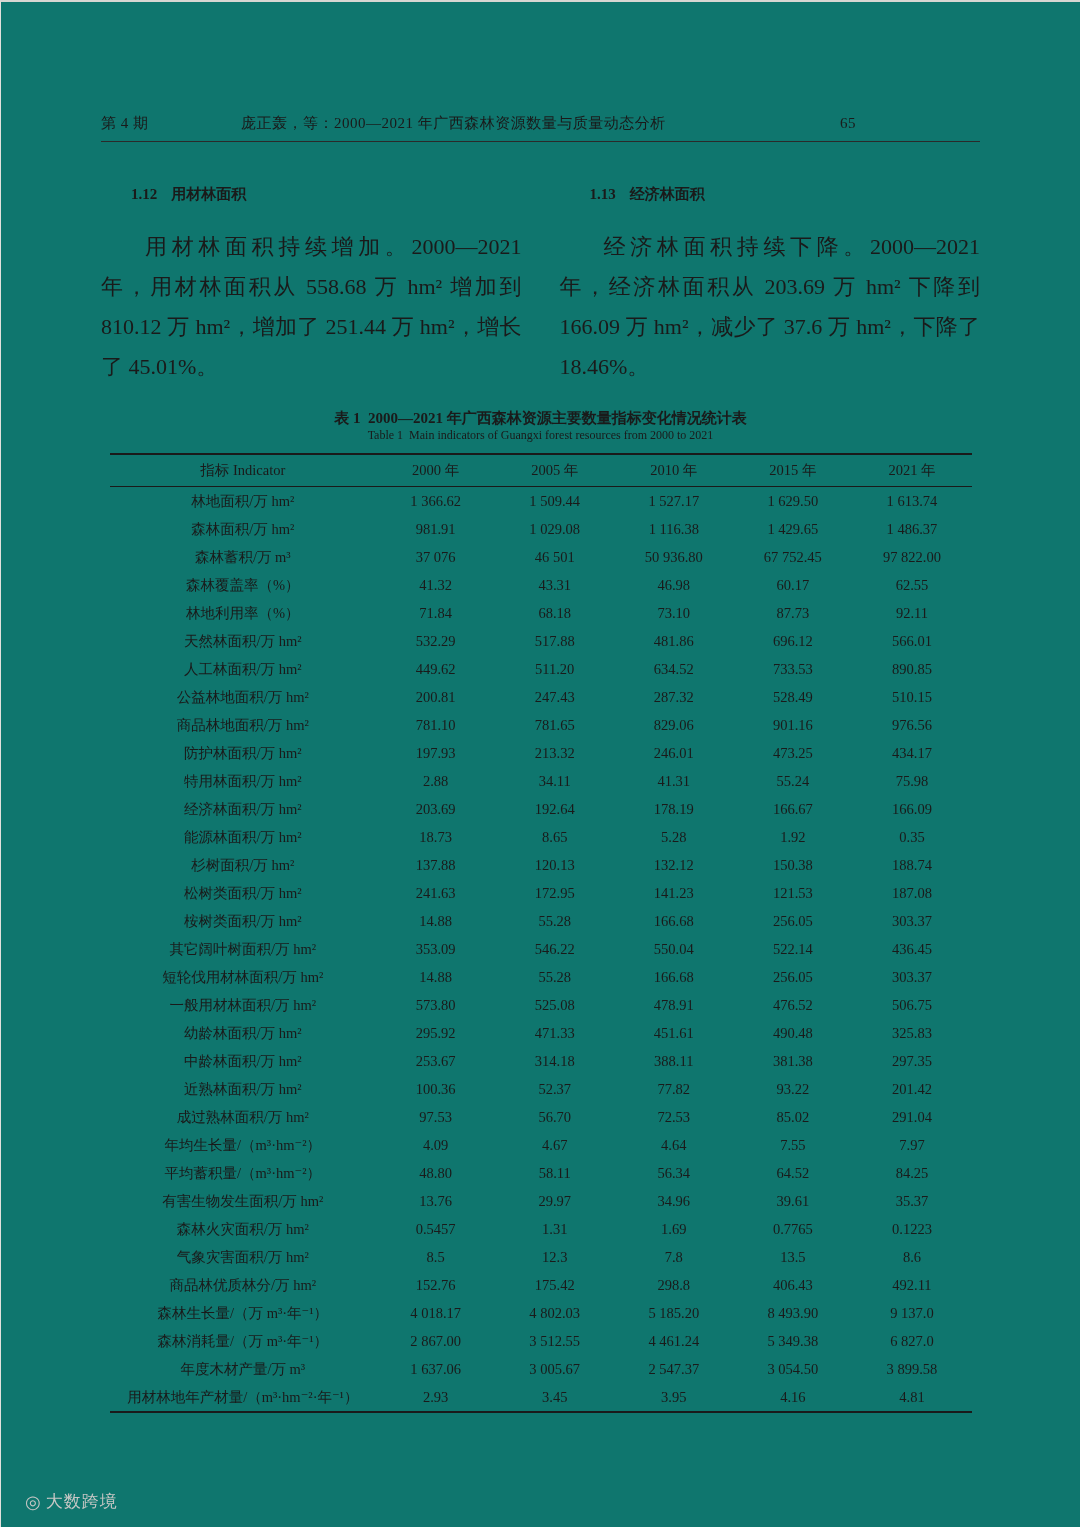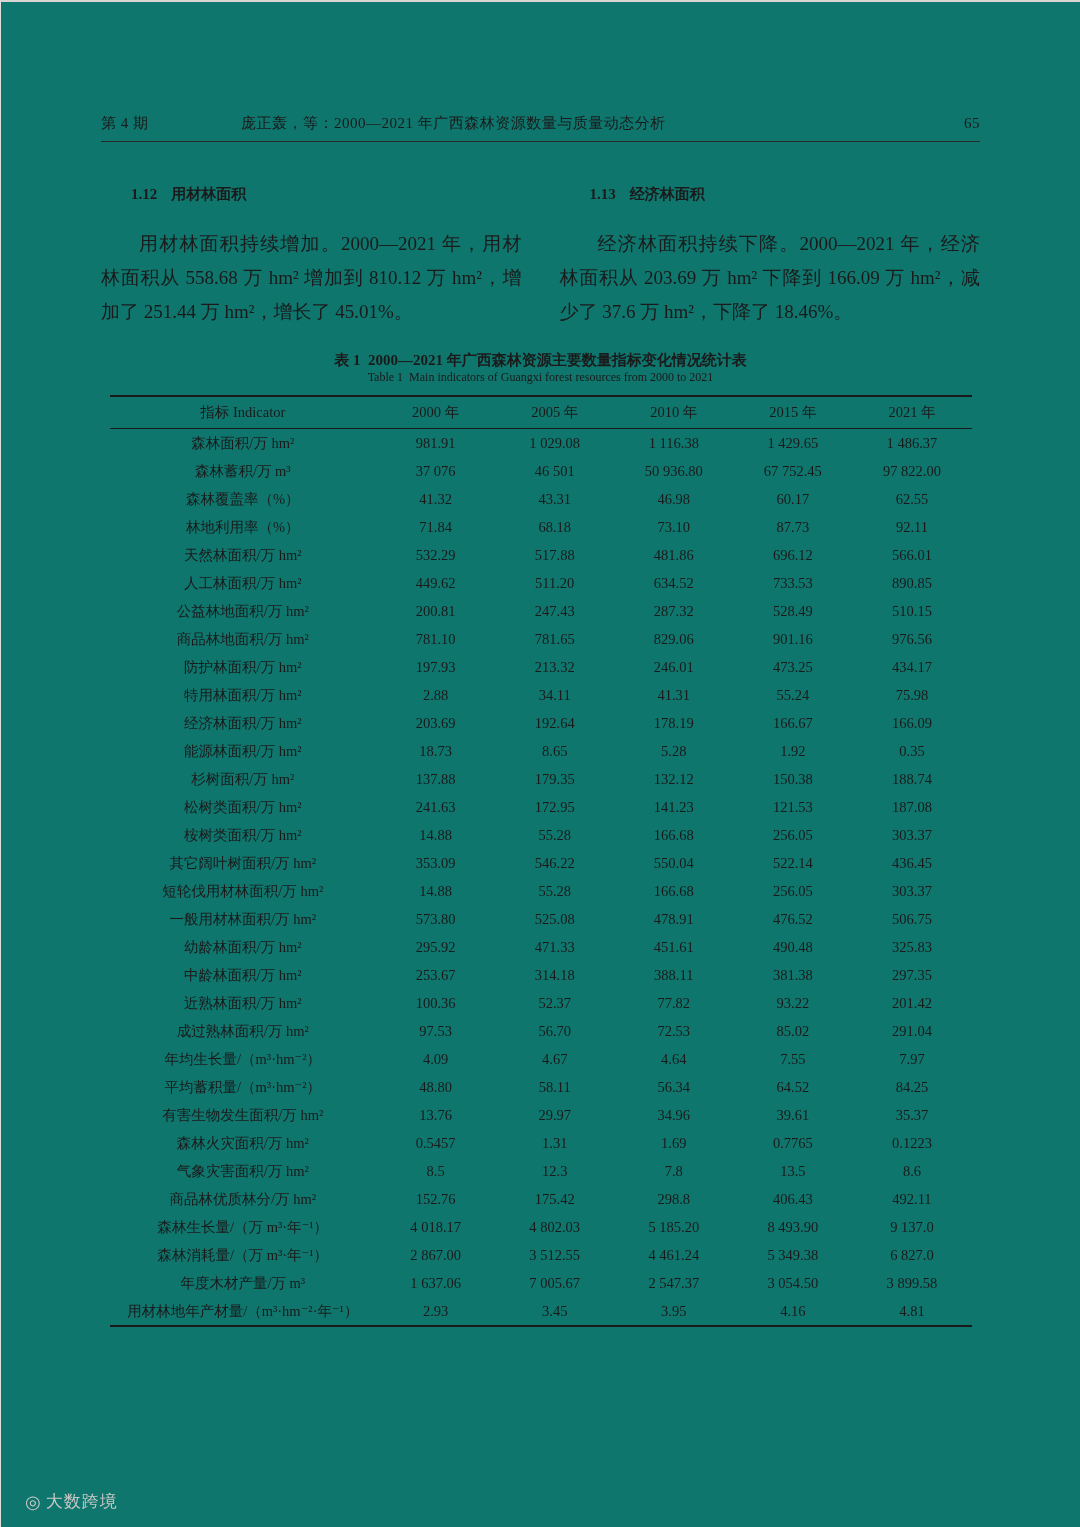--- a/index.html
+++ b/index.html
@@ -26,43 +26,43 @@
   }
   
   .running-head {
     display: flex;
     align-items: baseline;
     font-size: 15px;
     letter-spacing: 0.5px;
   }
   .running-head .issue { width: 140px; }
   .running-head .rtitle { flex: 1; text-align: left; }
-  .running-head .pageno { width: 140px; text-align: right; }
+  .running-head .pageno { width: 140px; }
   .head-rule {
     border-bottom: 1.6px solid #2a2a2a;
     margin-top: 8px;
   }
   
   .columns {
     display: flex;
     gap: 38px;
     margin-top: 26px;
   }
   .col { flex: 1; min-width: 0; }
   .col h2 {
     margin: 0 0 6px 0;
     font-size: 15px;
     font-weight: bold;
     white-space: pre-wrap;
   }
   .col h2 .sec-no { margin-right: 14px; }
   .col p {
     margin: 0;
-    font-size: 19px;
-    line-height: 34px;
+    font-size: 22px;
+    line-height: 40px;
     text-align: justify;
     text-indent: 2em;
   }
   
   .caption {
     margin-top: 22px;
     text-align: center;
   }
   .caption .zh {
     font-size: 15px;
@@ -157,20 +157,28 @@
         <th>指标 Indicator</th>
         <th>2000 年</th>
         <th>2005 年</th>
         <th>2010 年</th>
         <th>2015 年</th>
         <th>2021 年</th>
       </tr>
     </thead>
     <tbody>
         <tr>
+          <td>林地面积/万 hm²</td>
+          <td>1 366.62</td>
+          <td>1 509.44</td>
+          <td>1 527.17</td>
+          <td>1 629.50</td>
+          <td>1 613.74</td>
+        </tr>
+        <tr>
           <td>森林面积/万 hm²</td>
           <td>981.91</td>
           <td>1 029.08</td>
           <td>1 116.38</td>
           <td>1 429.65</td>
           <td>1 486.37</td>
         </tr>
         <tr>
           <td>森林蓄积/万 m³</td>
           <td>37 076</td>
@@ -255,21 +263,21 @@
           <td>能源林面积/万 hm²</td>
           <td>18.73</td>
           <td>8.65</td>
           <td>5.28</td>
           <td>1.92</td>
           <td>0.35</td>
         </tr>
         <tr>
           <td>杉树面积/万 hm²</td>
           <td>137.88</td>
-          <td>179.35</td>
+          <td>120.13</td>
           <td>132.12</td>
           <td>150.38</td>
           <td>188.74</td>
         </tr>
         <tr>
           <td>松树类面积/万 hm²</td>
           <td>241.63</td>
           <td>172.95</td>
           <td>141.23</td>
           <td>121.53</td>
@@ -399,21 +407,21 @@
           <td>森林消耗量/（万 m³·年⁻¹）</td>
           <td>2 867.00</td>
           <td>3 512.55</td>
           <td>4 461.24</td>
           <td>5 349.38</td>
           <td>6 827.0</td>
         </tr>
         <tr>
           <td>年度木材产量/万 m³</td>
           <td>1 637.06</td>
-          <td>7 005.67</td>
+          <td>3 005.67</td>
           <td>2 547.37</td>
           <td>3 054.50</td>
           <td>3 899.58</td>
         </tr>
         <tr>
           <td>用材林地年产材量/（m³·hm⁻²·年⁻¹）</td>
           <td>2.93</td>
           <td>3.45</td>
           <td>3.95</td>
           <td>4.16</td>

